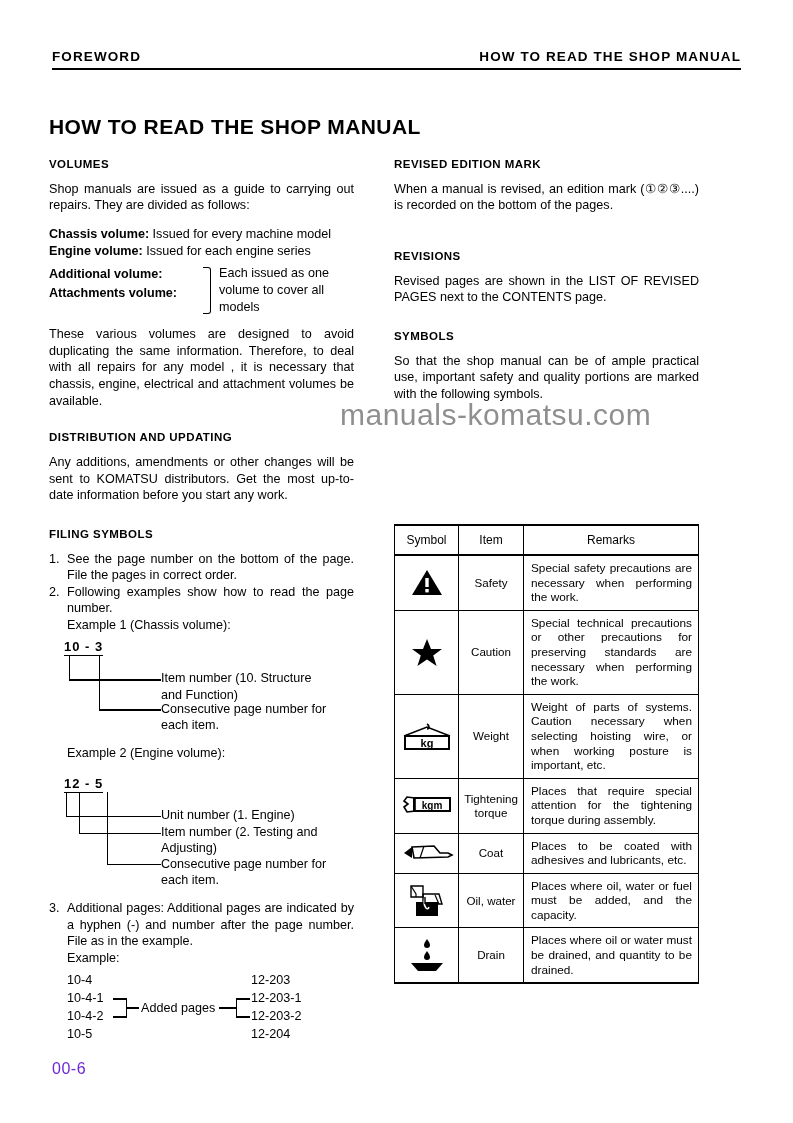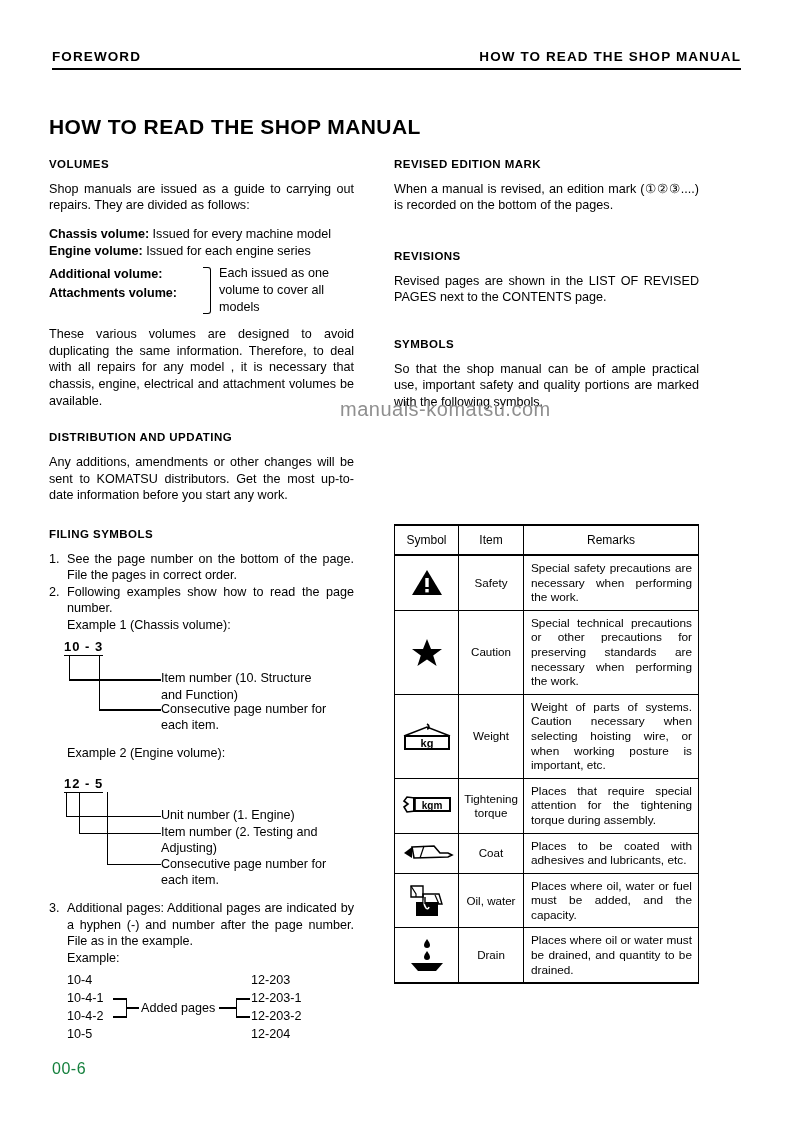--- a/index.html
+++ b/index.html
@@ -79,21 +79,21 @@
   .dline{position:absolute;background:#000;}
   .dtext{position:absolute;font-size:12.6px;line-height:16.6px;white-space:nowrap;}
 
   
   .added{position:relative;height:96px;margin-top:6px;font-size:12.6px;}
   .added .cell{position:absolute;font-size:12.6px;line-height:16px;}
 
   
   .folio{
     position:absolute;left:52px;top:1060px;
-    font-size:16px;color:#15803d;letter-spacing:.5px;
+    font-size:16px;color:#6d28d9;letter-spacing:.5px;
   }
 
   
   table.symtab{
     position:absolute;left:394px;top:524px;
     width:305px;border-collapse:collapse;
   }
   table.symtab th,table.symtab td{
     border:1px solid #000;padding:0;vertical-align:middle;
   }
@@ -104,21 +104,21 @@
   table.symtab tbody tr:last-child td{border-bottom:2.5px solid #000;}
   table.symtab td.sym{width:63px;text-align:center;padding:6px 0;}
   table.symtab td.item{width:60px;text-align:center;font-size:11.6px;line-height:14px;padding:10px 2px;}
   table.symtab td.rem{font-size:11.8px;line-height:14.6px;padding:5px 6px 5px 7px;text-align:justify;}
 
   .svgicon{display:block;margin:0 auto;}
 
   
   .watermark{
     position:absolute;left:340px;top:398px;
-    font-size:20px;color:#8f8f8f;letter-spacing:.5px;
+    font-size:30px;color:#8f8f8f;letter-spacing:.5px;
     white-space:nowrap;pointer-events:none;
     font-family:"Liberation Sans",sans-serif;
   }
 </style>
 </head>
 <body>
 
 <div class="page">
 
   <div class="runhead">
@@ -231,21 +231,21 @@
   </div>
 
   <div class="col right">
 
     <h2 class="sec">REVISED EDITION MARK</h2>
     <p class="body"><span>When a manual is revised, an edition mark (</span><span>①②③</span><span>....) is recorded on the bottom of the pages.</span></p>
 
     <h2 class="sec" style="margin-top:36px">REVISIONS</h2>
     <p class="body">Revised pages are shown in the LIST OF REVISED PAGES next to the CONTENTS page.</p>
 
-    <h2 class="sec" style="margin-top:32px">SYMBOLS</h2>
+    <h2 class="sec" style="margin-top:24px">SYMBOLS</h2>
     <p class="body">So that the shop manual can be of ample practical use, important safety and quality portions are marked with the following symbols.</p>
 
   </div>
 
   <div class="watermark">manuals-komatsu.com</div>
 
   <table class="symtab">
     <thead>
       <tr>
         <th>Symbol</th>

